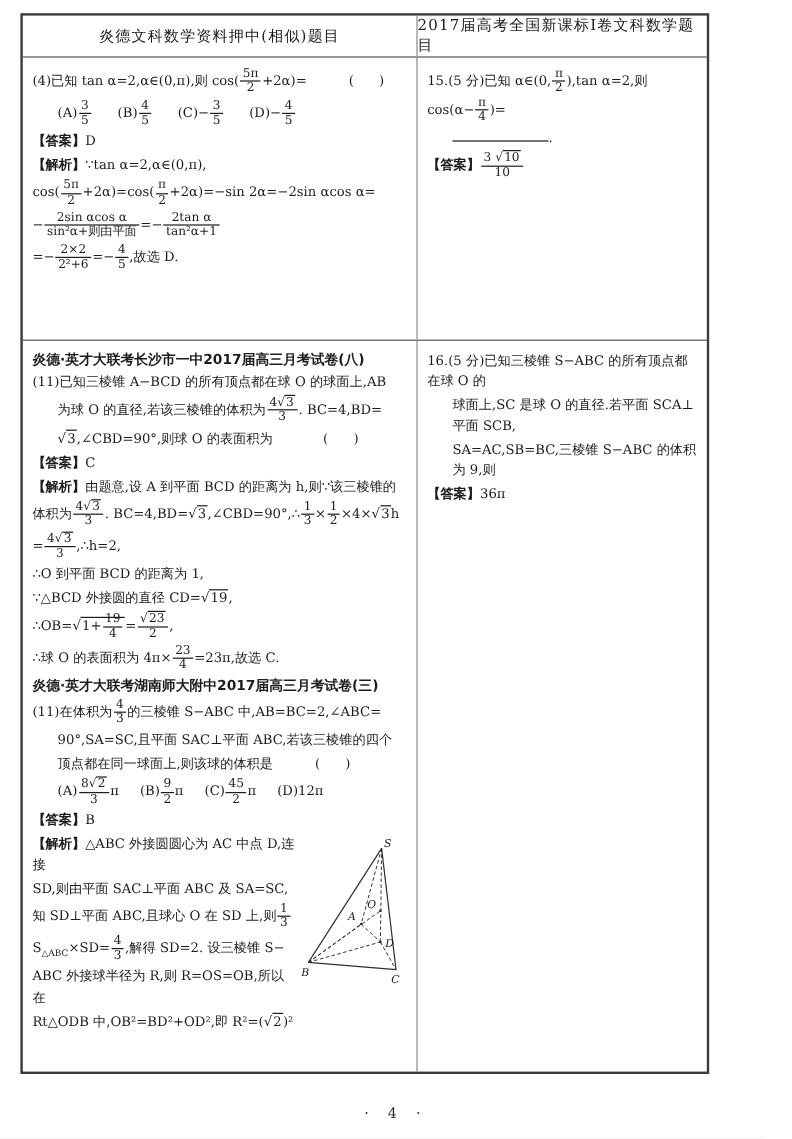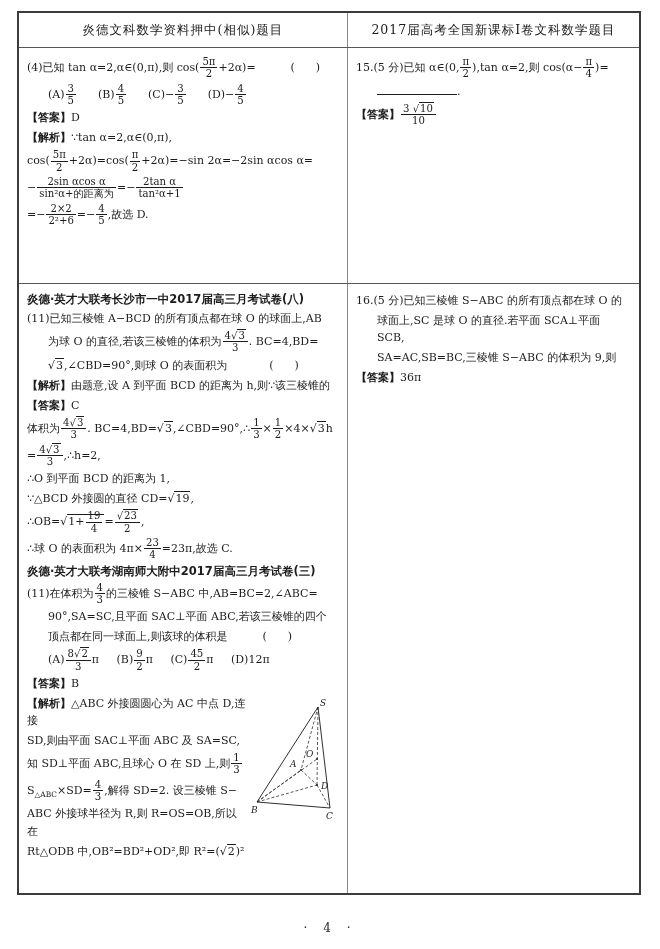--- a/index.html
+++ b/index.html
@@ -5,21 +5,21 @@
   html,body{margin:0;padding:0;background:#e8e8e8;}
   .page{
     position:relative;
     width:660px;height:949px;
     background:#ffffff;
     font-family:"DejaVu Serif","DejaVu Sans",serif;
     color:#1c1c1c;
     overflow:hidden;
   }
   .doc-table{
-    position:absolute;left:17px;top:11px;width:624px;
+    position:absolute;left:17px;top:11px;width:574px;
     border:2px solid #3b3b3b;
     box-sizing:border-box;
     background:#fff;
   }
   .trow{display:flex;box-sizing:border-box;}
   .trow + .trow{border-top:1px solid #565656;}
   .cell{box-sizing:border-box;overflow:hidden;}
   .cell.cl{width:328px;}
   .cell.cr{flex:1;border-left:1px solid #8a8a8a;}
   .head-row{height:34px;}
@@ -95,21 +95,21 @@
 
     <div class="trow body-row1">
       <div class="cell cl">
         <div class="cell-inner">
           <div class="blocks">
               <div class="ln ">(4)已知 tan α=2,α∈(0,π),则 cos(<span class="frac"><span class="fn">5π</span><span class="fd">2</span></span>+2α)=          (      )</div>
               <div class="ln ind">(A)<span class="frac"><span class="fn">3</span><span class="fd">5</span></span>      (B)<span class="frac"><span class="fn">4</span><span class="fd">5</span></span>      (C)−<span class="frac"><span class="fn">3</span><span class="fd">5</span></span>      (D)−<span class="frac"><span class="fn">4</span><span class="fd">5</span></span></div>
               <div class="ln "><b>【答案】</b>D</div>
               <div class="ln "><b>【解析】</b>∵tan α=2,α∈(0,π),</div>
               <div class="ln ">cos(<span class="frac"><span class="fn">5π</span><span class="fd">2</span></span>+2α)=cos(<span class="frac"><span class="fn">π</span><span class="fd">2</span></span>+2α)=−sin 2α=−2sin αcos α=</div>
-              <div class="ln ">−<span class="frac"><span class="fn">2sin αcos α</span><span class="fd">sin²α+的距离为</span></span>=−<span class="frac"><span class="fn">2tan α</span><span class="fd">tan²α+1</span></span></div>
+              <div class="ln ">−<span class="frac"><span class="fn">2sin αcos α</span><span class="fd">sin²α+则由平面</span></span>=−<span class="frac"><span class="fn">2tan α</span><span class="fd">tan²α+1</span></span></div>
               <div class="ln ">=−<span class="frac"><span class="fn">2×2</span><span class="fd">2²+6</span></span>=−<span class="frac"><span class="fn">4</span><span class="fd">5</span></span>,故选 D.</div>
             </div>
         </div>
       </div>
       <div class="cell cr">
         <div class="cell-inner">
           <div class="blocks">
               <div class="ln ">15.(5 分)已知 α∈(0,<span class="frac"><span class="fn">π</span><span class="fd">2</span></span>),tan α=2,则 cos(α−<span class="frac"><span class="fn">π</span><span class="fd">4</span></span>)=</div>
               <div class="ln ind"><span class="blank" style="width:80px"></span>.</div>
               <div class="ln "><b>【答案】</b><span class="frac"><span class="fn">3 <span class="sqrt">√<span class="rb">10</span></span></span><span class="fd">10</span></span></div>
@@ -119,22 +119,22 @@
     </div>
 
     <div class="trow body-row2">
       <div class="cell cl">
         <div class="cell-inner">
           <div class="sec-title">炎德·英才大联考长沙市一中2017届高三月考试卷(八)</div>
           <div class="blocks">
               <div class="ln ">(11)已知三棱锥 A−BCD 的所有顶点都在球 O 的球面上,AB</div>
               <div class="ln ind">为球 O 的直径,若该三棱锥的体积为<span class="frac"><span class="fn">4<span class="sqrt">√<span class="rb">3</span></span></span><span class="fd">3</span></span>. BC=4,BD=</div>
               <div class="ln ind"><span class="sqrt">√<span class="rb">3</span></span>,∠CBD=90°,则球 O 的表面积为            (      )</div>
+              <div class="ln "><b>【答案】</b>C</div>
               <div class="ln "><b>【解析】</b>由题意,设 A 到平面 BCD 的距离为 h,则∵该三棱锥的</div>
-              <div class="ln "><b>【答案】</b>C</div>
               <div class="ln ">体积为<span class="frac"><span class="fn">4<span class="sqrt">√<span class="rb">3</span></span></span><span class="fd">3</span></span>. BC=4,BD=<span class="sqrt">√<span class="rb">3</span></span>,∠CBD=90°,∴<span class="frac"><span class="fn">1</span><span class="fd">3</span></span>×<span class="frac"><span class="fn">1</span><span class="fd">2</span></span>×4×<span class="sqrt">√<span class="rb">3</span></span>h</div>
               <div class="ln ">=<span class="frac"><span class="fn">4<span class="sqrt">√<span class="rb">3</span></span></span><span class="fd">3</span></span>,∴h=2,</div>
               <div class="ln ">∴O 到平面 BCD 的距离为 1,</div>
               <div class="ln ">∵△BCD 外接圆的直径 CD=<span class="sqrt">√<span class="rb">19</span></span>,</div>
               <div class="ln ">∴OB=<span class="sqrt">√<span class="rb">1+<span class="frac"><span class="fn">19</span><span class="fd">4</span></span></span></span>=<span class="frac"><span class="fn"><span class="sqrt">√<span class="rb">23</span></span></span><span class="fd">2</span></span>,</div>
               <div class="ln ">∴球 O 的表面积为 4π×<span class="frac"><span class="fn">23</span><span class="fd">4</span></span>=23π,故选 C.</div>
             </div>
 
           <div class="sec-title mt">炎德·英才大联考湖南师大附中2017届高三月考试卷(三)</div>
           <div class="blocks">

